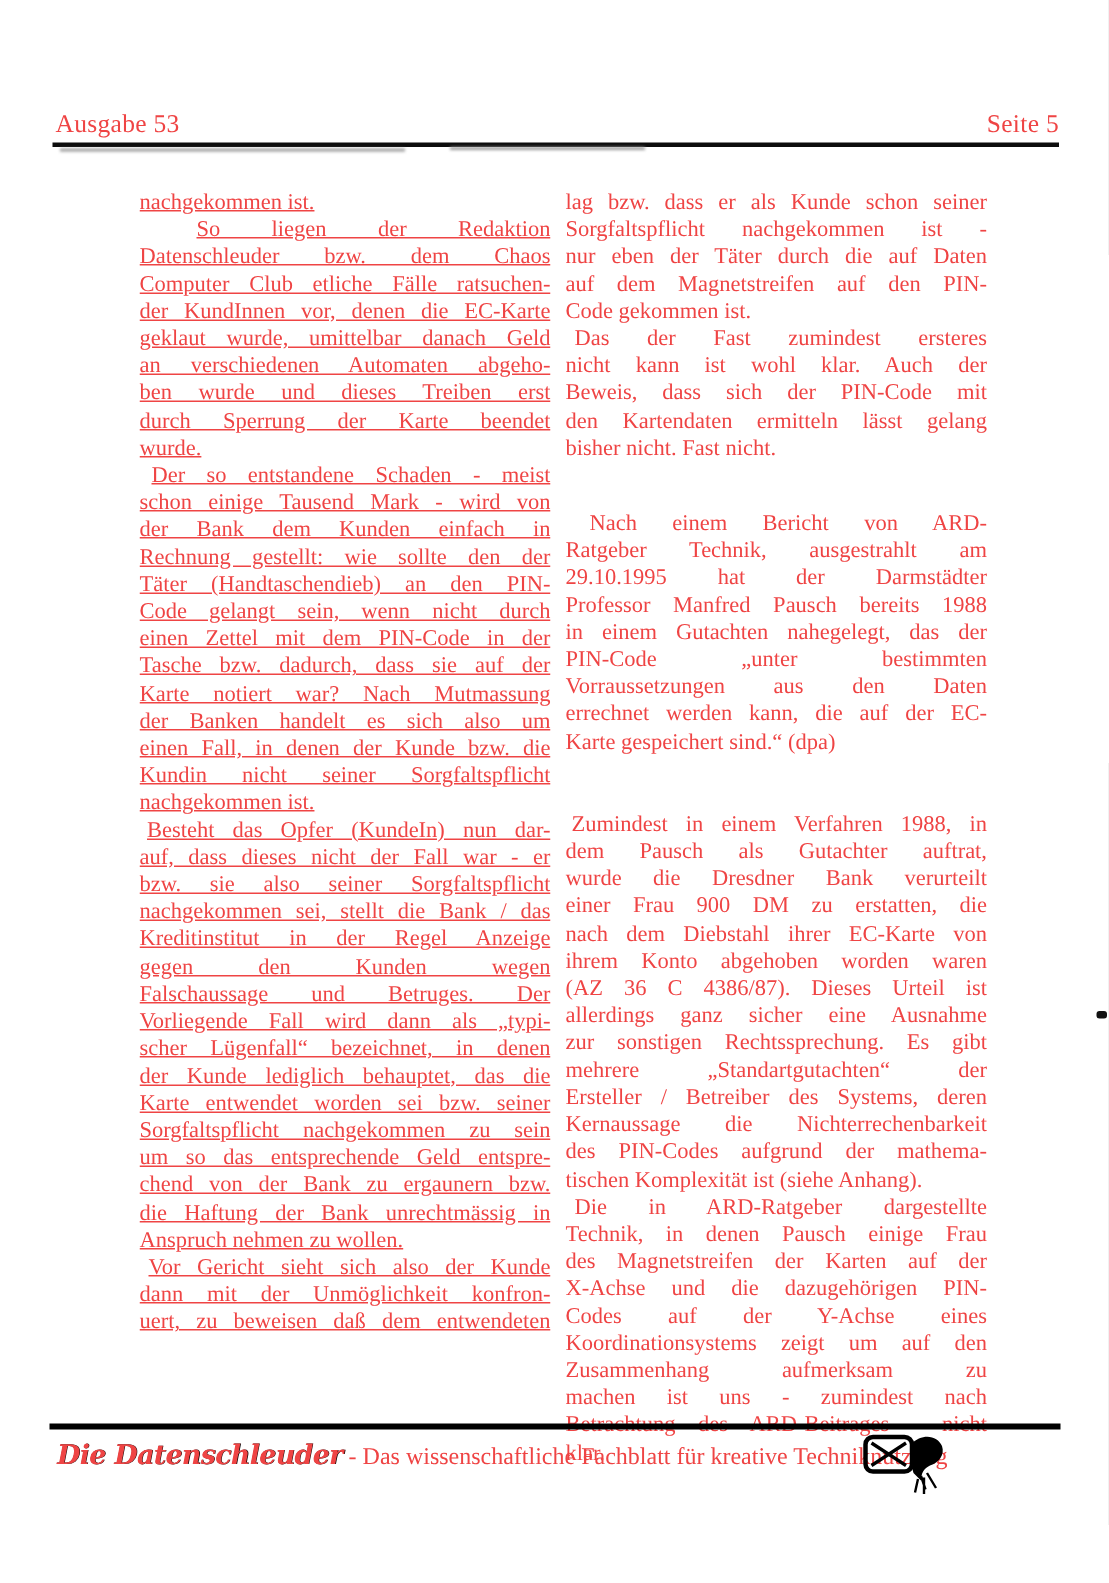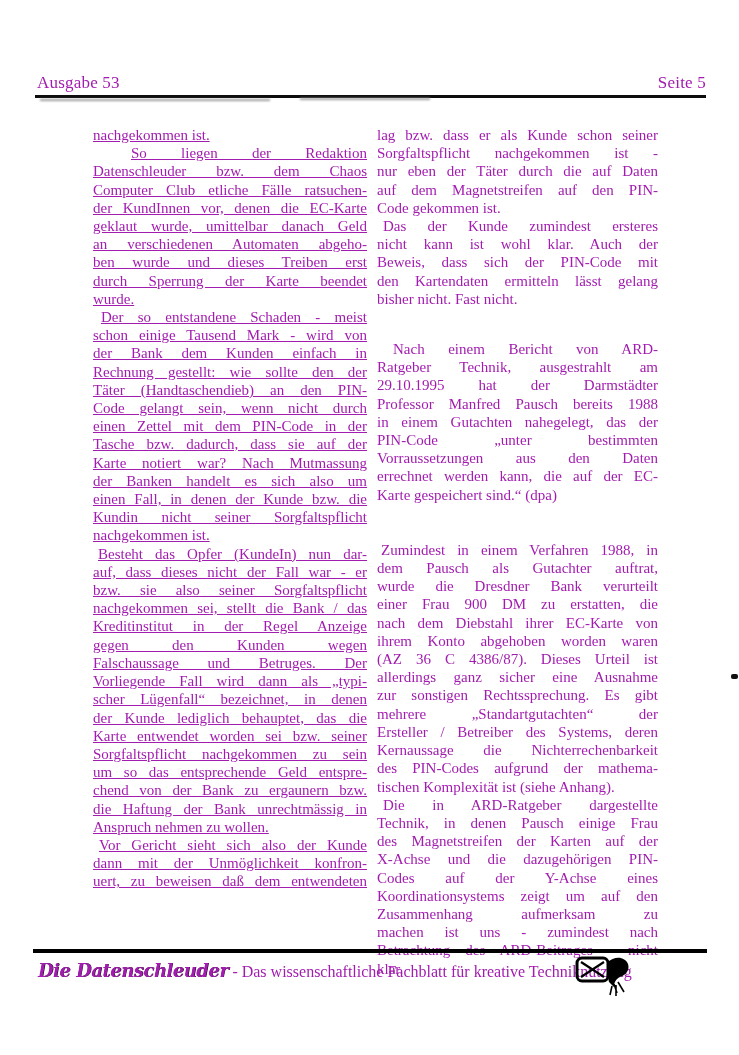--- a/index.html
+++ b/index.html
@@ -2,21 +2,21 @@
 <html><head>
 <meta charset="utf-8">
 <style>
   html, body { margin: 0; padding: 0; background: #e8e8e8; }
   .page {
     position: relative;
     width: 739px;
     height: 1055px;
     background: #ffffff;
     font-family: "Liberation Serif", serif;
-    color: #a21caf;
+    color: #ef4444;
     overflow: hidden;
   }
   
   .header {
     position: absolute;
     left: 37px; right: 33px; top: 73px;
     display: flex;
     justify-content: space-between;
     font-size: 17px;
     letter-spacing: 0.2px;
@@ -145,21 +145,21 @@
       <div class="tl just" style="padding-left: 6px;">Vor Gericht sieht sich also der Kunde</div>
       <div class="tl just">dann mit der Unmöglichkeit konfron-</div>
       <div class="tl just">uert, zu beweisen daß dem entwendeten</div>
     </div>
   <div class="col col-right">
       <div class="tl just">lag bzw. dass er als Kunde schon seiner</div>
       <div class="tl just">Sorgfaltspflicht nachgekommen ist -</div>
       <div class="tl just">nur eben der Täter durch die auf Daten</div>
       <div class="tl just">auf dem Magnetstreifen auf den PIN-</div>
       <div class="tl">Code gekommen ist.</div>
-      <div class="tl just" style="padding-left: 6px;">Das der Kunde zumindest ersteres</div>
+      <div class="tl just" style="padding-left: 6px;">Das der Fast zumindest ersteres</div>
       <div class="tl just">nicht kann ist wohl klar. Auch der</div>
       <div class="tl just">Beweis, dass sich der PIN-Code mit</div>
       <div class="tl just">den Kartendaten ermitteln lässt gelang</div>
       <div class="tl">bisher nicht. Fast nicht.</div>
       <div class="tl just" style="padding-left: 16px; margin-top: 32px;">Nach einem Bericht von ARD-</div>
       <div class="tl just">Ratgeber Technik, ausgestrahlt am</div>
       <div class="tl just">29.10.1995 hat der Darmstädter</div>
       <div class="tl just">Professor Manfred Pausch bereits 1988</div>
       <div class="tl just">in einem Gutachten nahegelegt, das der</div>
       <div class="tl just">PIN-Code „unter bestimmten</div>

